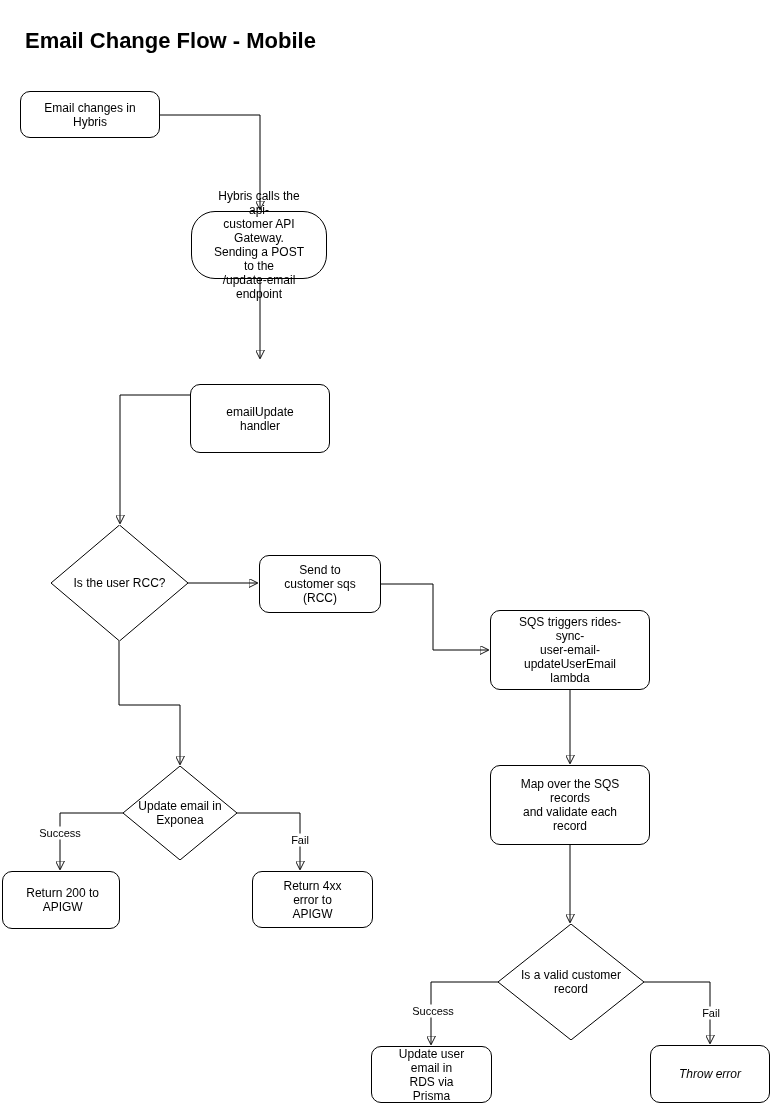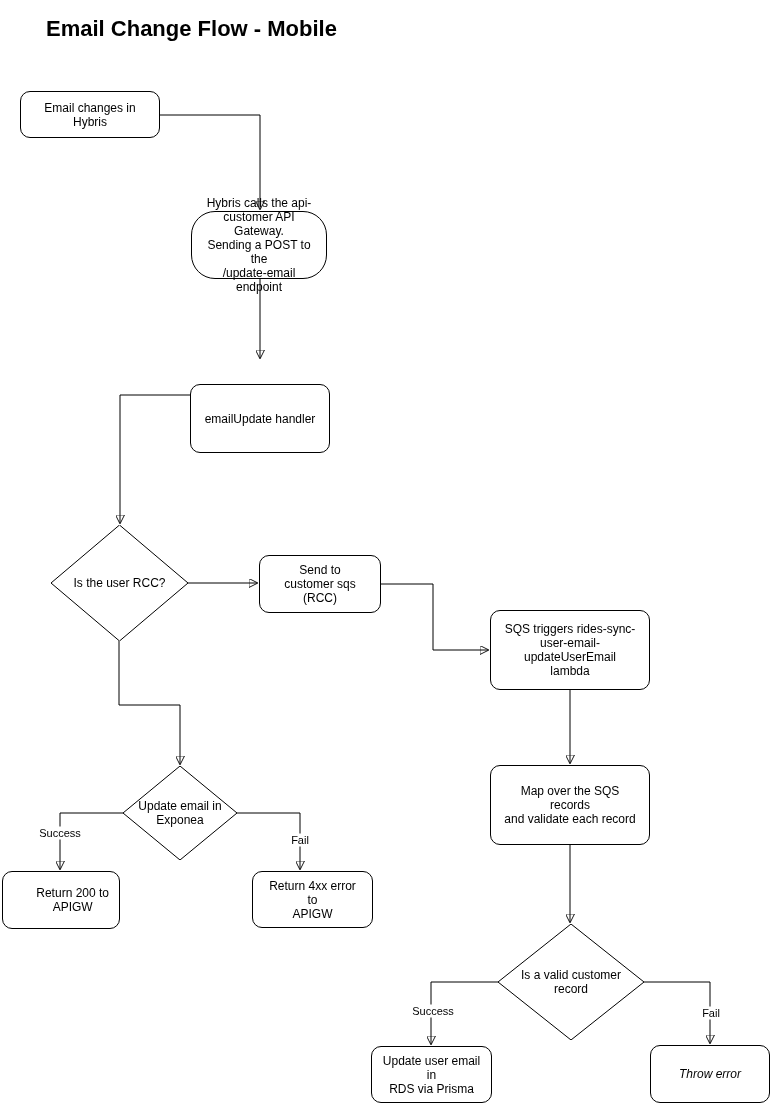--- a/index.html
+++ b/index.html
@@ -8,26 +8,25 @@
   .canvas {
     position: relative;
     width: 771px;
     height: 1106px;
     background: #ffffff;
     overflow: hidden;
   }
   .title {
     position: absolute;
     left: 25px;
-    top: 16px;
+    top: 28px;
     font-size: 22px;
     font-weight: bold;
     letter-spacing: 0;
     white-space: nowrap;
-    margin-left: 21px;
   }
   .edges {
     position: absolute;
     left: 0; top: 0;
     width: 771px; height: 1106px;
   }
   .edges path { fill: none; stroke: #000000; stroke-width: 1; }
   .node {
     position: absolute;
     display: flex;
@@ -35,21 +34,21 @@
     justify-content: center;
     text-align: center;
     font-size: 12px;
     line-height: 14px;
   }
   .node .node-label { white-space: pre-line; }
   .rect {
     background: #ffffff;
     border: 1px solid #000000;
     border-radius: 10px;
-    padding: 10px;
+    padding: 20px;
   }
   .diamond { background: transparent; }
   .diamond svg {
     position: absolute;
     left: 0; top: 0;
     width: 100%; height: 100%;
   }
   .diamond .node-label { position: relative; }
   .edge-label {
     position: absolute;

